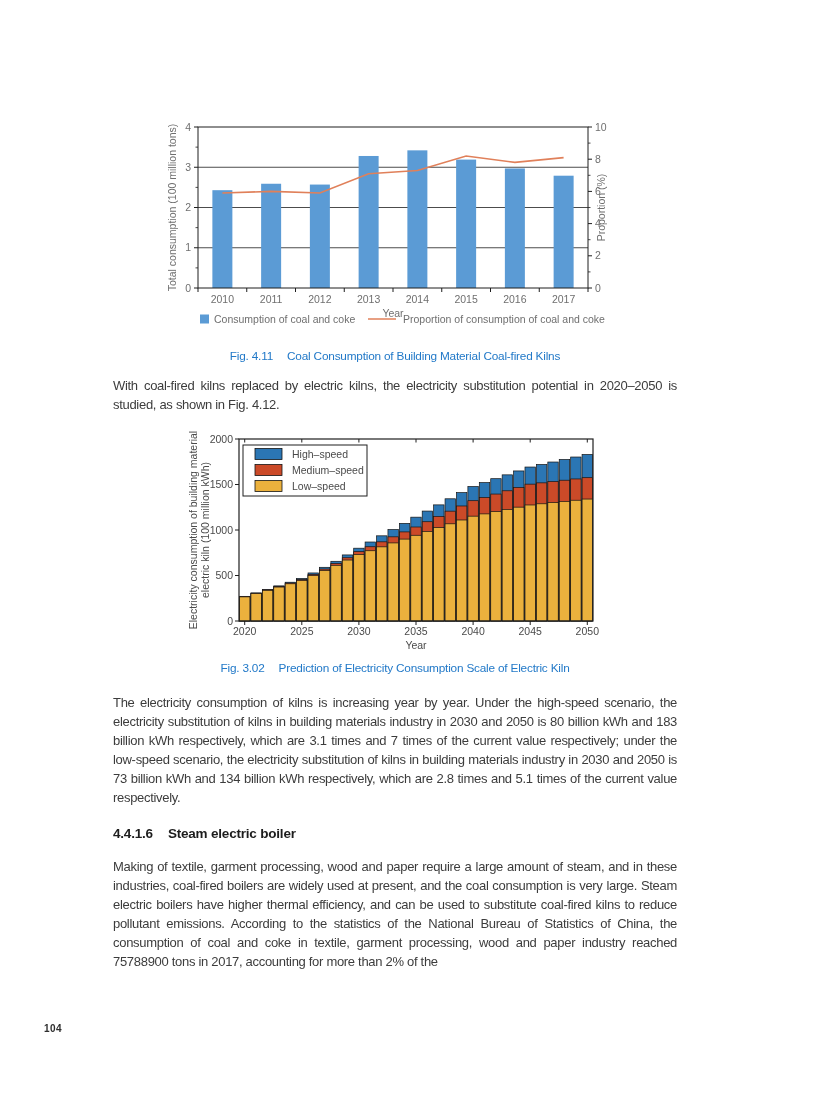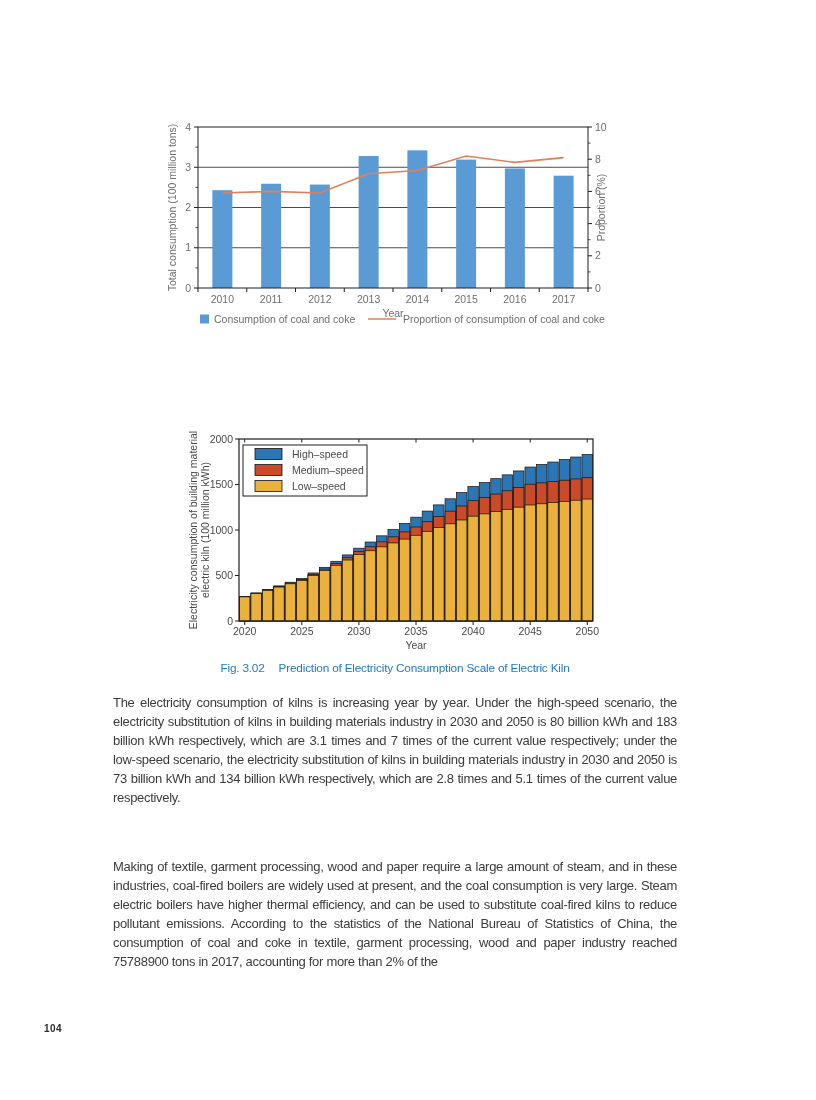--- a/index.html
+++ b/index.html
@@ -93,21 +93,25 @@
       <polyline points="72.4,83.0 121.1,81.4 169.9,83.0 218.6,63.7 267.4,60.5 316.1,46.0 364.9,52.4 413.6,47.6" fill="none" stroke="#e0805a" stroke-width="1.6"></polyline>
       <rect x="48" y="17" width="390" height="161" fill="none" stroke="#1e1e1e" stroke-width="1"></rect>
       <g>
         <rect x="50" y="204.5" width="9" height="9" fill="#5b9bd5"></rect>
         <text x="64" y="212.5" class="tk">Consumption of coal and coke</text>
         <line x1="218" x2="246" y1="209" y2="209" stroke="#e0805a" stroke-width="1.5"></line>
         <text x="253" y="212.5" class="tk">Proportion of consumption of coal and coke</text>
       </g>
     </svg>
 
-
+  <div class="caption" style="top:349px">
+    <span class="cap-label">Fig. 4.11</span><span>Coal Consumption of Building Material Coal-fired Kilns</span>
+  </div>
+
+  <p class="body-text" style="top:376px">With coal-fired kilns replaced by electric kilns, the electricity substitution potential in 2020–2050 is studied, as shown in Fig. 4.12.</p>
 
   <svg id="chart2" style="left:180px;top:423px;" width="450" height="238" viewBox="0 0 450 238">
       <g>
         <line x1="55" x2="59" y1="198" y2="198" stroke="#1e1e1e" stroke-width="1"></line>
         <text x="53" y="201.5" text-anchor="end" class="tk2">0</text>
         <line x1="55" x2="59" y1="152.5" y2="152.5" stroke="#1e1e1e" stroke-width="1"></line>
         <line x1="409.5" x2="413" y1="152.5" y2="152.5" stroke="#1e1e1e" stroke-width="1"></line>
         <text x="53" y="156" text-anchor="end" class="tk2">500</text>
         <line x1="55" x2="59" y1="107" y2="107" stroke="#1e1e1e" stroke-width="1"></line>
         <line x1="409.5" x2="413" y1="107" y2="107" stroke="#1e1e1e" stroke-width="1"></line>
@@ -248,18 +252,21 @@
         <text x="112" y="66.5" class="tk2">Low–speed</text>
       </g>
     </svg>
 
   <div class="caption" style="top:661px">
     <span class="cap-label">Fig. 3.02</span><span>Prediction of Electricity Consumption Scale of Electric Kiln</span>
   </div>
 
   <p class="body-text" style="top:693px">The electricity consumption of kilns is increasing year by year. Under the high-speed scenario, the electricity substitution of kilns in building materials industry in 2030 and 2050 is 80 billion kWh and 183 billion kWh respectively, which are 3.1 times and 7 times of the current value respectively; under the low-speed scenario, the electricity substitution of kilns in building materials industry in 2030 and 2050 is 73 billion kWh and 134 billion kWh respectively, which are 2.8 times and 5.1 times of the current value respectively.</p>
 
+  <h3 class="heading" style="top:826px">
+    <span class="sec-num">4.4.1.6</span><span>Steam electric boiler</span>
+  </h3>
 
   <p class="body-text" style="top:857px">Making of textile, garment processing, wood and paper require a large amount of steam, and in these industries, coal-fired boilers are widely used at present, and the coal consumption is very large. Steam electric boilers have higher thermal efficiency, and can be used to substitute coal-fired kilns to reduce pollutant emissions. According to the statistics of the National Bureau of Statistics of China, the consumption of coal and coke in textile, garment processing, wood and paper industry reached 75788900 tons in 2017, accounting for more than 2% of the</p>
 
   <div class="pagenum">104</div>
 
 </div>
 
 </body></html>

